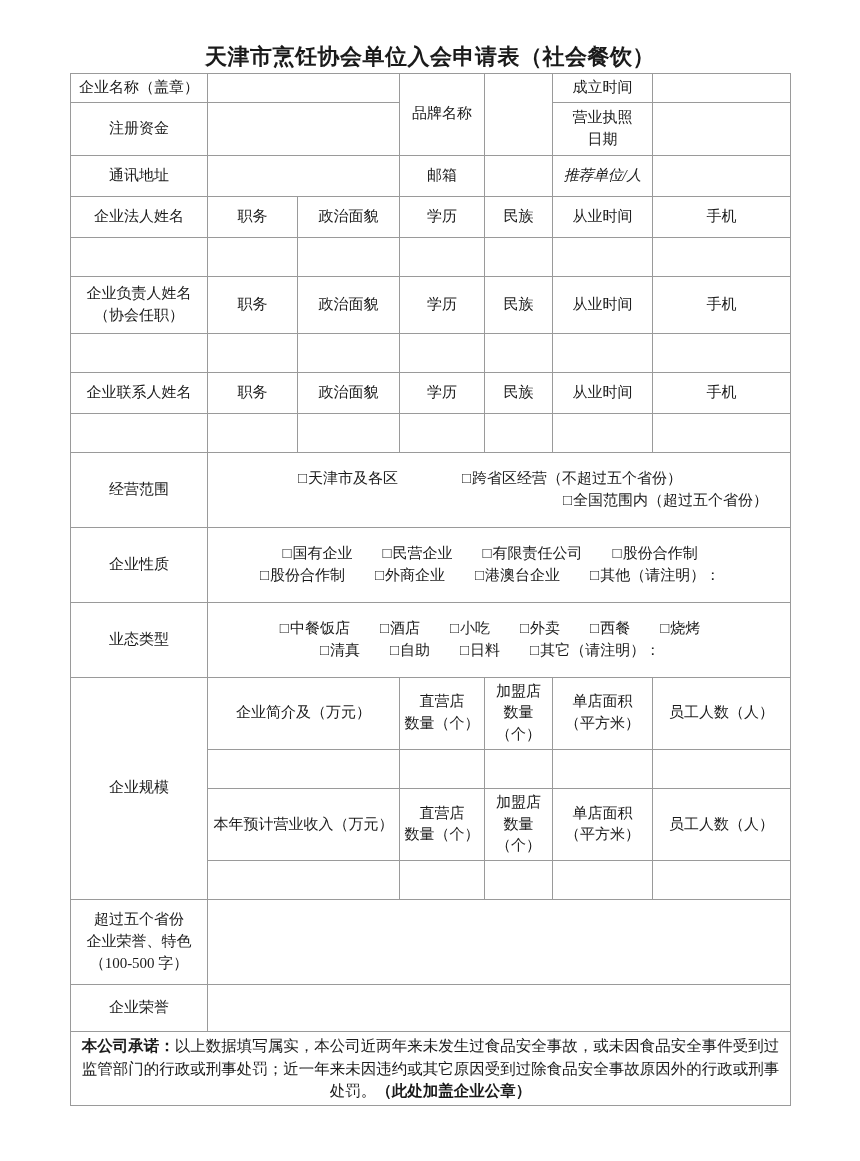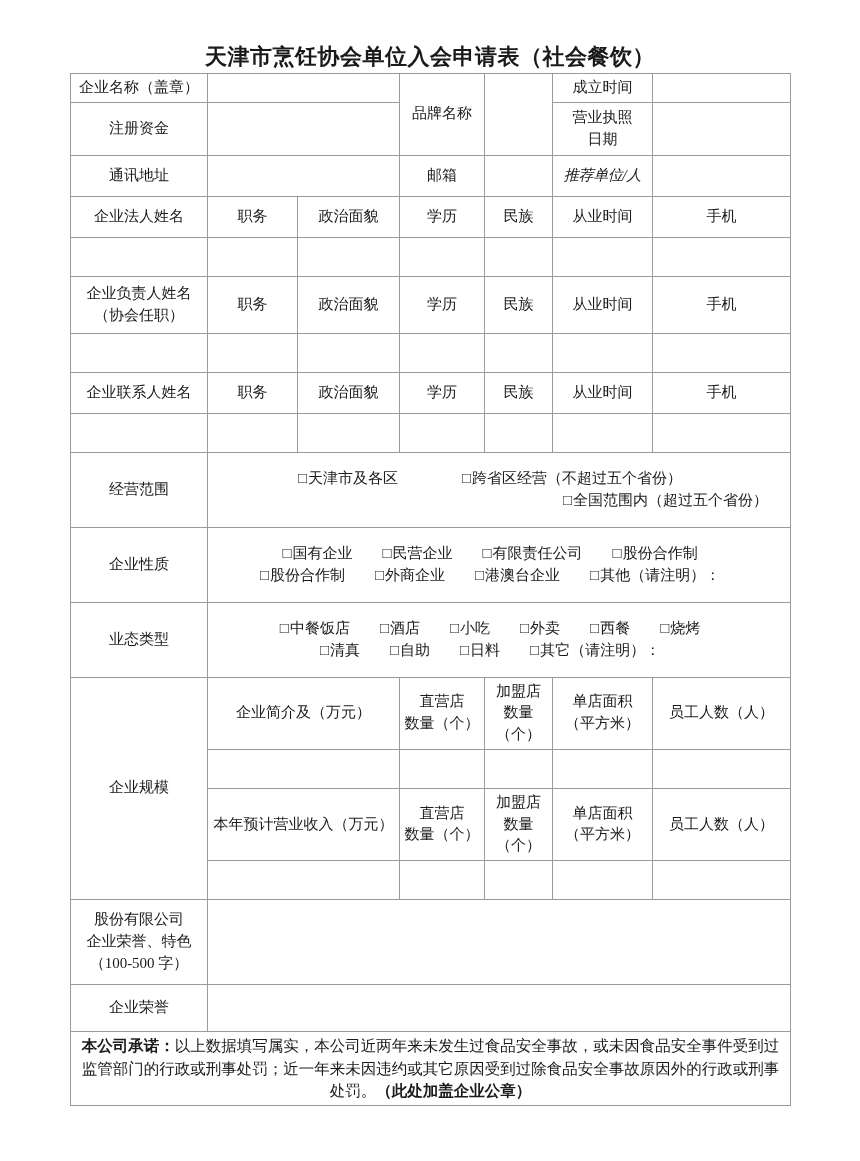--- a/index.html
+++ b/index.html
@@ -269,21 +269,21 @@
     <tr>
       <td colspan="2" class="blank" style="height:32px"></td>
       <td class="blank"></td>
       <td class="blank"></td>
       <td class="blank"></td>
       <td class="blank"></td>
     </tr>
 
     <tr>
       <td class="lbl" style="height:78px">
-        <div>股份有限公司</div>
+        <div>超过五个省份</div>
         <div>企业荣誉、特色</div>
         <div>（100-500 字）</div>
       </td>
       <td colspan="6" class="blank"></td>
     </tr>
 
     <tr>
       <td class="lbl" style="height:40px">企业荣誉</td>
       <td colspan="6" class="blank"></td>
     </tr>

